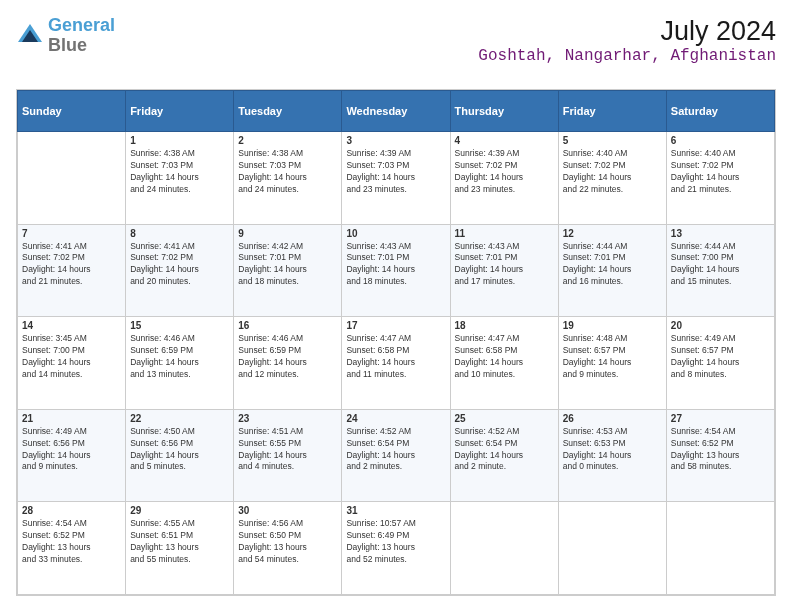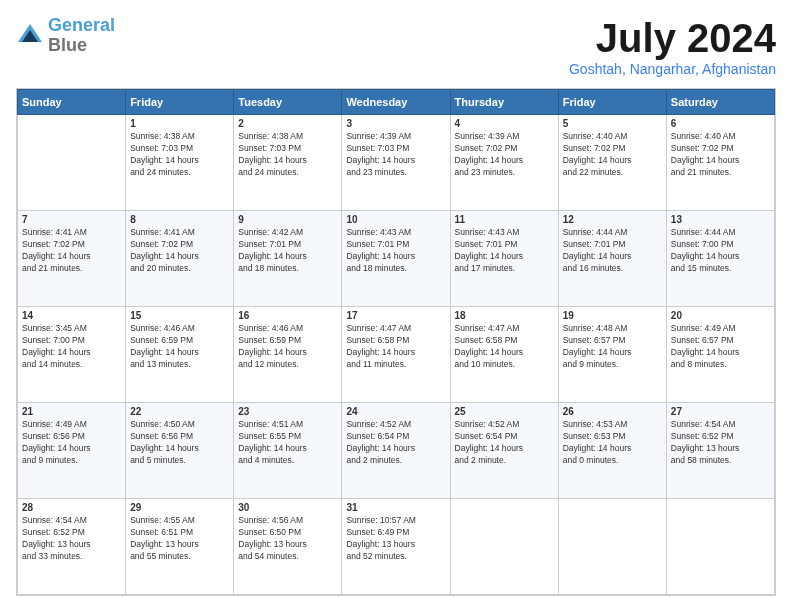--- a/index.html
+++ b/index.html
@@ -14,21 +14,21 @@
       width: 792px;
       height: 612px;
       padding: 16px;
       display: flex;
       flex-direction: column;
     }
     .header {
       display: flex;
       justify-content: space-between;
       align-items: flex-start;
-      margin-bottom: 11px;
+      margin-bottom: 24px;
       gap: 44px;
     }
     .logo {
       display: flex;
       align-items: center;
     }
     .logo-text {
       font-size: 18px;
       font-weight: bold;
       color: #1a3a5c;
@@ -39,45 +39,46 @@
     }
     .logo-icon {
       width: 28px;
       height: 28px;
       margin-right: 4px;
     }
     .title-block {
       text-align: right;
     }
     .month-title {
-      font-size: 40px;
-      font-weight: bold;
+      font-size: 27px;
+      font-weight: normal;
       color: #1a1a1a;
     }
     .location-title {
-      font-size: 14px;
-      color: #3b82f6;
+      font-size: 16px;
+      color: #701a75;
+      font-family: Liberation Mono, monospace;
     }
     .calendar {
       flex: 1;
       border: 1px solid #ccc;
       border-collapse: collapse;
       width: 100%;
     }
     .calendar table {
       width: 100%;
       border-collapse: collapse;
       height: 100%;
     }
     .calendar thead tr th {
       background-color: #3572b0;
       color: #fff;
       font-size: 11px;
       font-weight: bold;
-      padding: 6px 4px;
+      padding: 14px 4px;
       text-align: left;
       border: 1px solid #2a5a90;
     }
     .calendar tbody tr td {
       vertical-align: top;
       padding: 3px 4px;
       border: 1px solid #ccc;
       font-size: 8.5px;
       color: #333;
       width: 14.28%;

